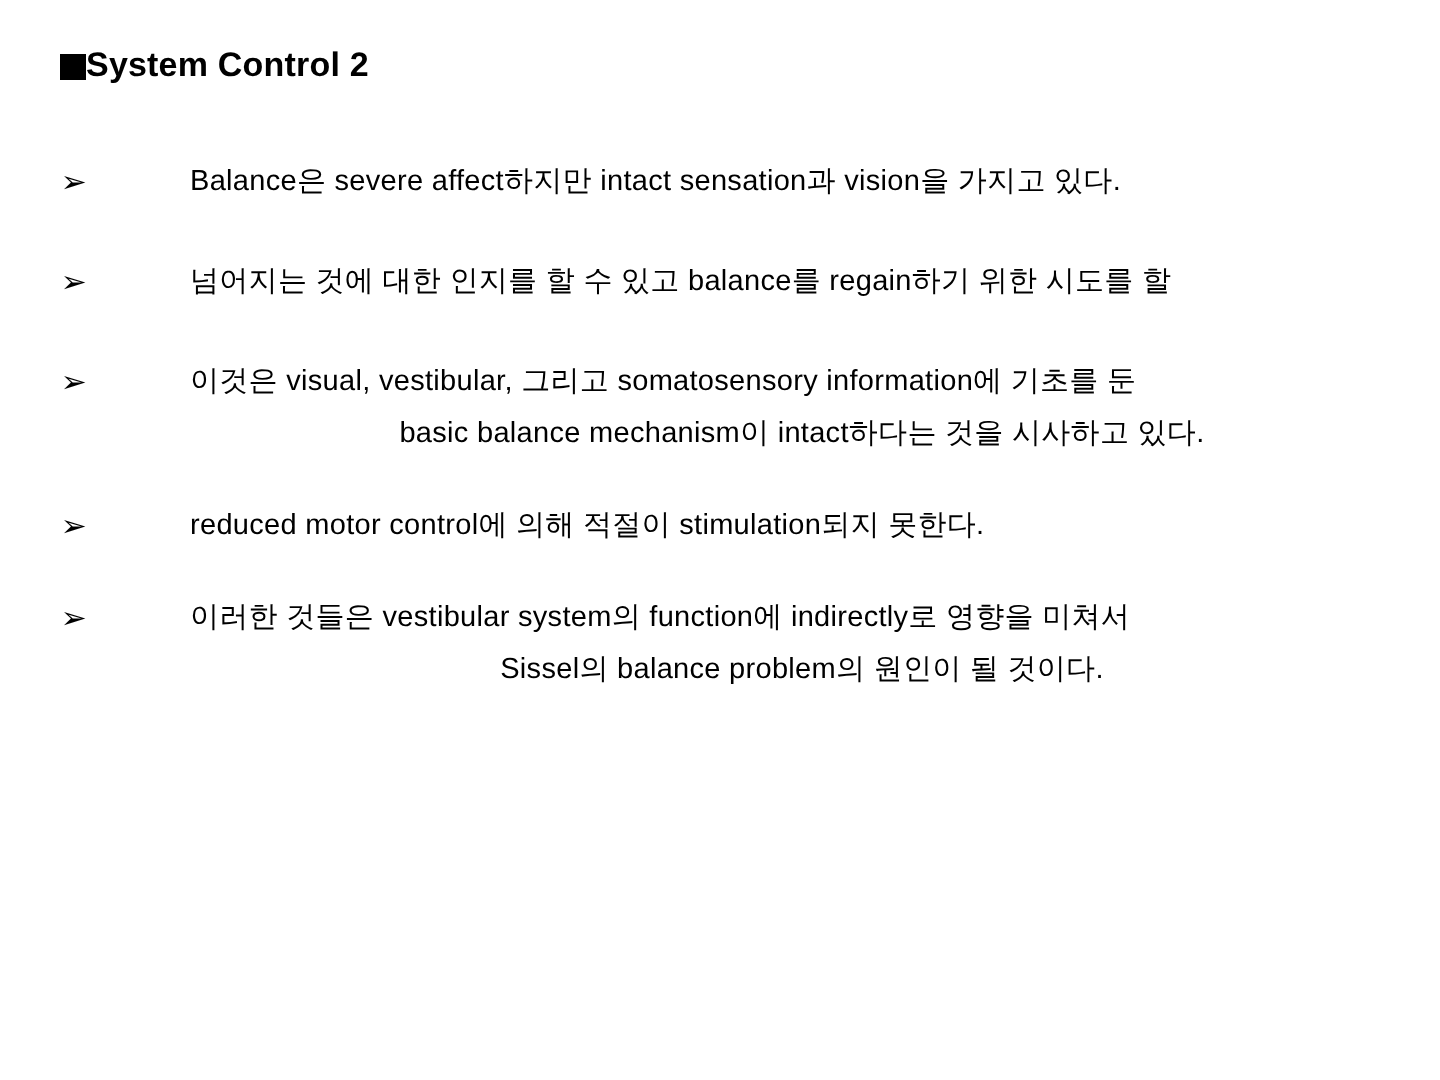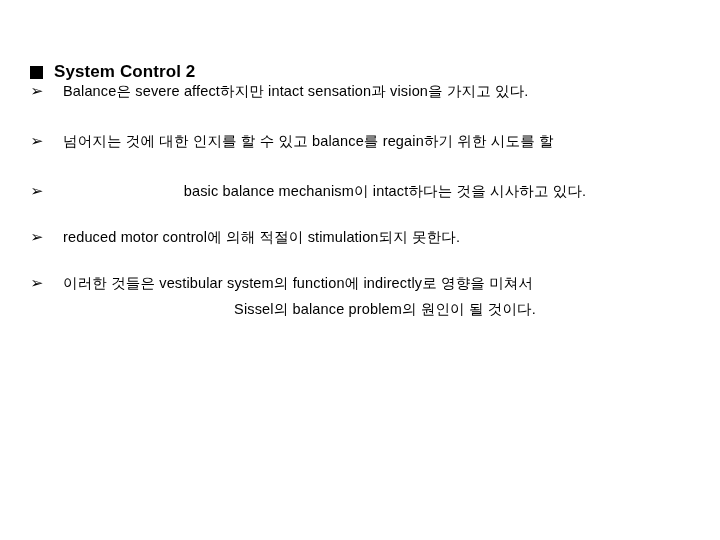--- a/index.html
+++ b/index.html
@@ -23,22 +23,20 @@
     box-sizing: border-box;
   }
 
   
   .title-row {
     position: absolute;
     left: 30px;
     top: 24px;
     display: flex;
     align-items: center;
-    gap: 11px;
-    margin-top: 39px;
   }
   .title-bullet {
     width: 13px;
     height: 13px;
     background: #000000;
     display: inline-block;
     flex: 0 0 auto;
   }
   .title-text {
     font-size: 17px;
@@ -70,20 +68,21 @@
     line-height: 26px;
     text-align: left;
     padding-left: 1px;
     font-family: "DejaVu Sans", sans-serif;
     transform: scaleX(1.05);
   }
 
   .bullet-lines {
     flex: 1 1 auto;
     min-width: 0;
+    margin-left: 32px;
   }
 
   .line {
     font-size: 14.5px;
     line-height: 26px;
     white-space: nowrap;
     letter-spacing: 0.15px;
   }
   .line.indent {
     padding-left: 5px;
@@ -116,20 +115,21 @@
     <div class="bullet-item gap-md">
       <span class="bullet-marker">➢</span>
       <div class="bullet-lines">
         <div class="line">넘어지는 것에 대한 인지를 할 수 있고 balance를 regain하기 위한 시도를 할</div>
       </div>
     </div>
 
     <div class="bullet-item gap-sm">
       <span class="bullet-marker">➢</span>
       <div class="bullet-lines">
+        <div class="line">이것은 visual, vestibular, 그리고 somatosensory information에 기초를 둔</div>
         <div class="line indent">basic balance mechanism이 intact하다는 것을 시사하고 있다.</div>
       </div>
     </div>
 
     <div class="bullet-item gap-sm">
       <span class="bullet-marker">➢</span>
       <div class="bullet-lines">
         <div class="line">reduced motor control에 의해 적절이 stimulation되지 못한다.</div>
       </div>
     </div>

